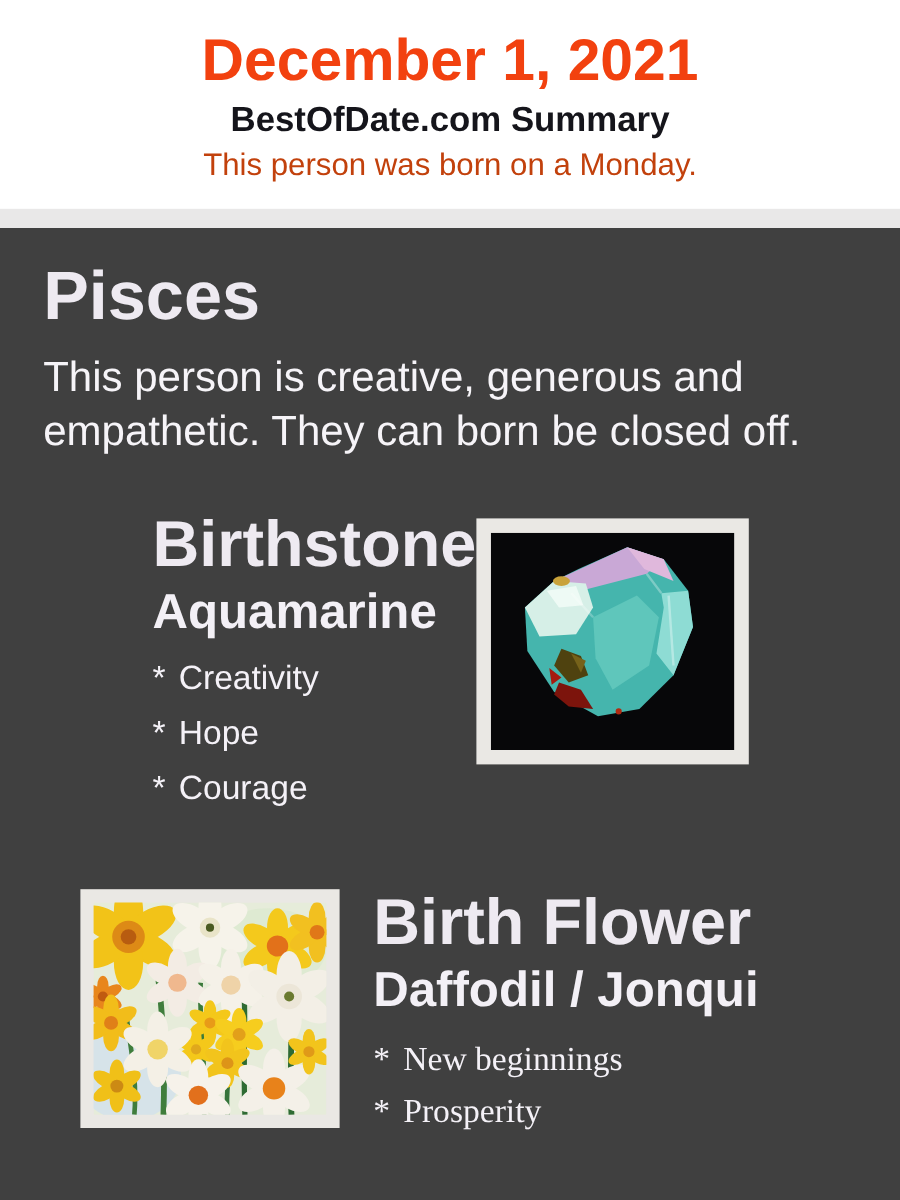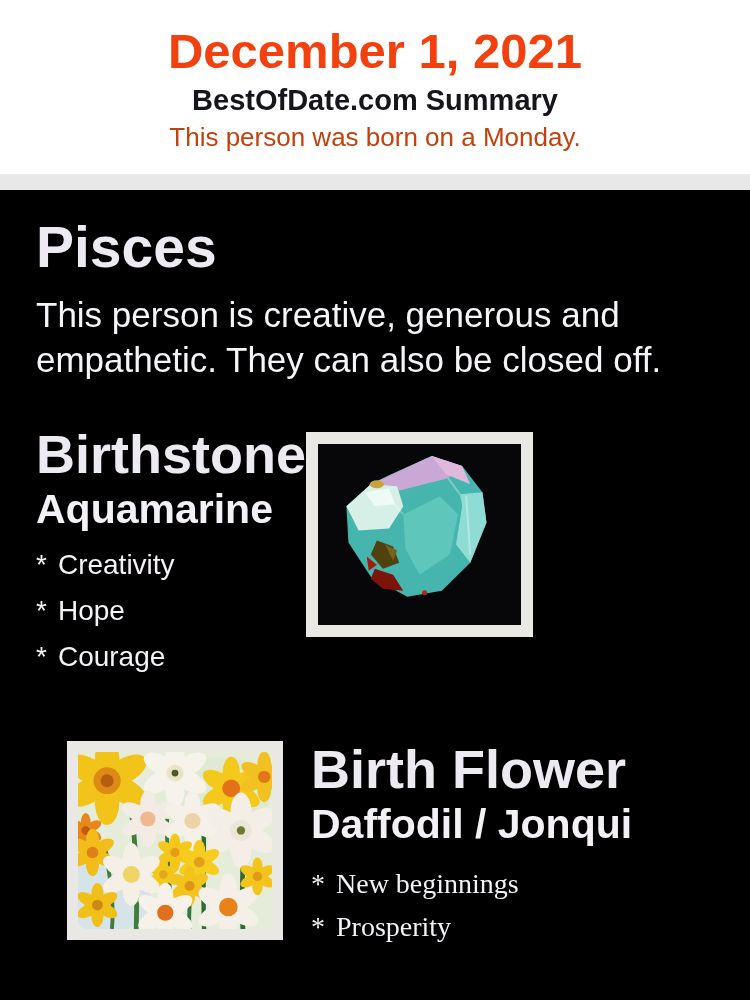--- a/index.html
+++ b/index.html
@@ -23,34 +23,34 @@
   }
   .born-subtitle {
     margin: 5px 0 0; font-size: 26px; font-weight: 400;
     color: #c2410c;
   }
 
   .divider { height: 16px; background: #e9e8e8; }
 
   
   .purple {
-    flex: 1; background: #000000; color: #f2eef5;
+    flex: 1; background: #404040; color: #f2eef5;
     padding: 28px 35px 0 36px; box-sizing: border-box;
   }
   .zodiac-heading {
     margin: 0; font-size: 57px; font-weight: 700; line-height: 1.05;
     color: #eeeaf1;
   }
   .zodiac-desc {
     margin: 15px 0 0; font-size: 35px; line-height: 1.28;
     max-width: 678px; color: #f6f4f8; font-weight: 400;
   }
 
   .row { display: flex; align-items: flex-start; }
-  .birthstone-row { margin-top: 44px; justify-content: flex-start; }
+  .birthstone-row { margin-top: 44px; justify-content: center; }
   .flower-row { margin-top: 52px; padding-left: 31px; }
 
   .section-heading {
     margin: 0; font-size: 54px; font-weight: 700; line-height: 1.05;
     color: #eeeaf1;
   }
   .sub-name {
     margin: 3px 0 0; font-size: 41px; font-weight: 700; line-height: 1.15;
     color: #f3f0f6;
   }
@@ -82,21 +82,21 @@
     <h2 class="site-title">BestOfDate.com Summary</h2>
     <div class="born-subtitle">This person was born on a Monday.</div>
   </header>
 
   <div class="divider"></div>
 
   <main class="purple">
 
     <section>
       <h2 class="zodiac-heading">Pisces</h2>
-      <p class="zodiac-desc">This person is creative, generous and empathetic. They can also be closed off.</p>
+      <p class="zodiac-desc">This person is creative, generous and empathetic. They can born be closed off.</p>
     </section>
 
     <section class="row birthstone-row">
       <div class="col">
         <h2 class="section-heading">Birthstone</h2>
         <div class="sub-name">Aquamarine</div>
         <ul class="traits">
           <li><span class="bullet">*</span><span>Creativity</span></li>
           <li><span class="bullet">*</span><span>Hope</span></li>
           <li><span class="bullet">*</span><span>Courage</span></li>

